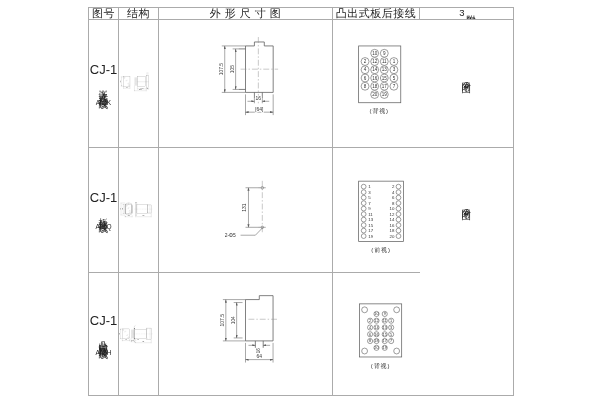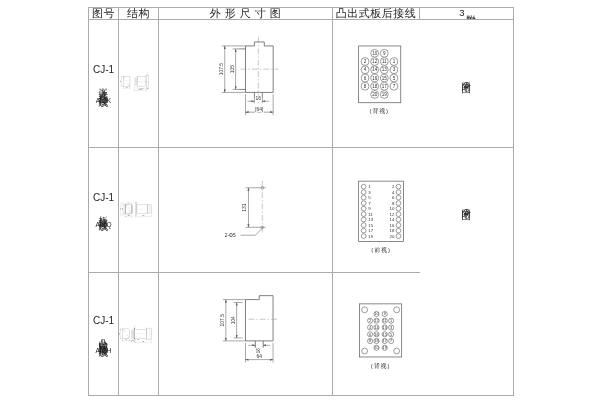--- a/index.html
+++ b/index.html
@@ -10,21 +10,21 @@
        grid-template-columns:30px 40px 174px 87px 94px;
        grid-template-rows:12px 128px 125px 123px;}
   .c{border-right:1px solid #ababab;border-bottom:1px solid #ababab;
      display:flex;align-items:center;justify-content:center;overflow:hidden;}
   .lc{border-right:none;}
   .lr{border-bottom:none;}
   .hd{font-size:11px;color:#222;letter-spacing:.5px;white-space:nowrap;}
   .vtext{writing-mode:vertical-rl;text-orientation:upright;font-size:9.5px;
          letter-spacing:2.5px;color:#222;line-height:1;}
   .struct{display:flex;flex-direction:column;align-items:center;gap:5px;}
-  .model{font-size:10px;}
+  .model{font-size:13px;}
   .code{font-size:6.5px;}
   svg{display:block;}
   svg text{font-family:"Liberation Sans","DejaVu Sans",sans-serif;}
   .ln{fill:none;stroke:#5f5f5f;stroke-width:.8;}
   .lt{fill:none;stroke:#6b6b6b;stroke-width:.55;}
   .cl{fill:none;stroke:#8f8f8f;stroke-width:.5;stroke-dasharray:6 2 1.5 2;}
   .dsh{fill:none;stroke:#6b6b6b;stroke-width:.6;stroke-dasharray:3 1.8;}
   .dm{fill:none;stroke:#5f5f5f;stroke-width:.55;}
   .dl{font-size:6px;fill:#333;stroke:#fff;stroke-width:1.6px;paint-order:stroke;text-anchor:middle;}
   .dls{font-size:5px;}

